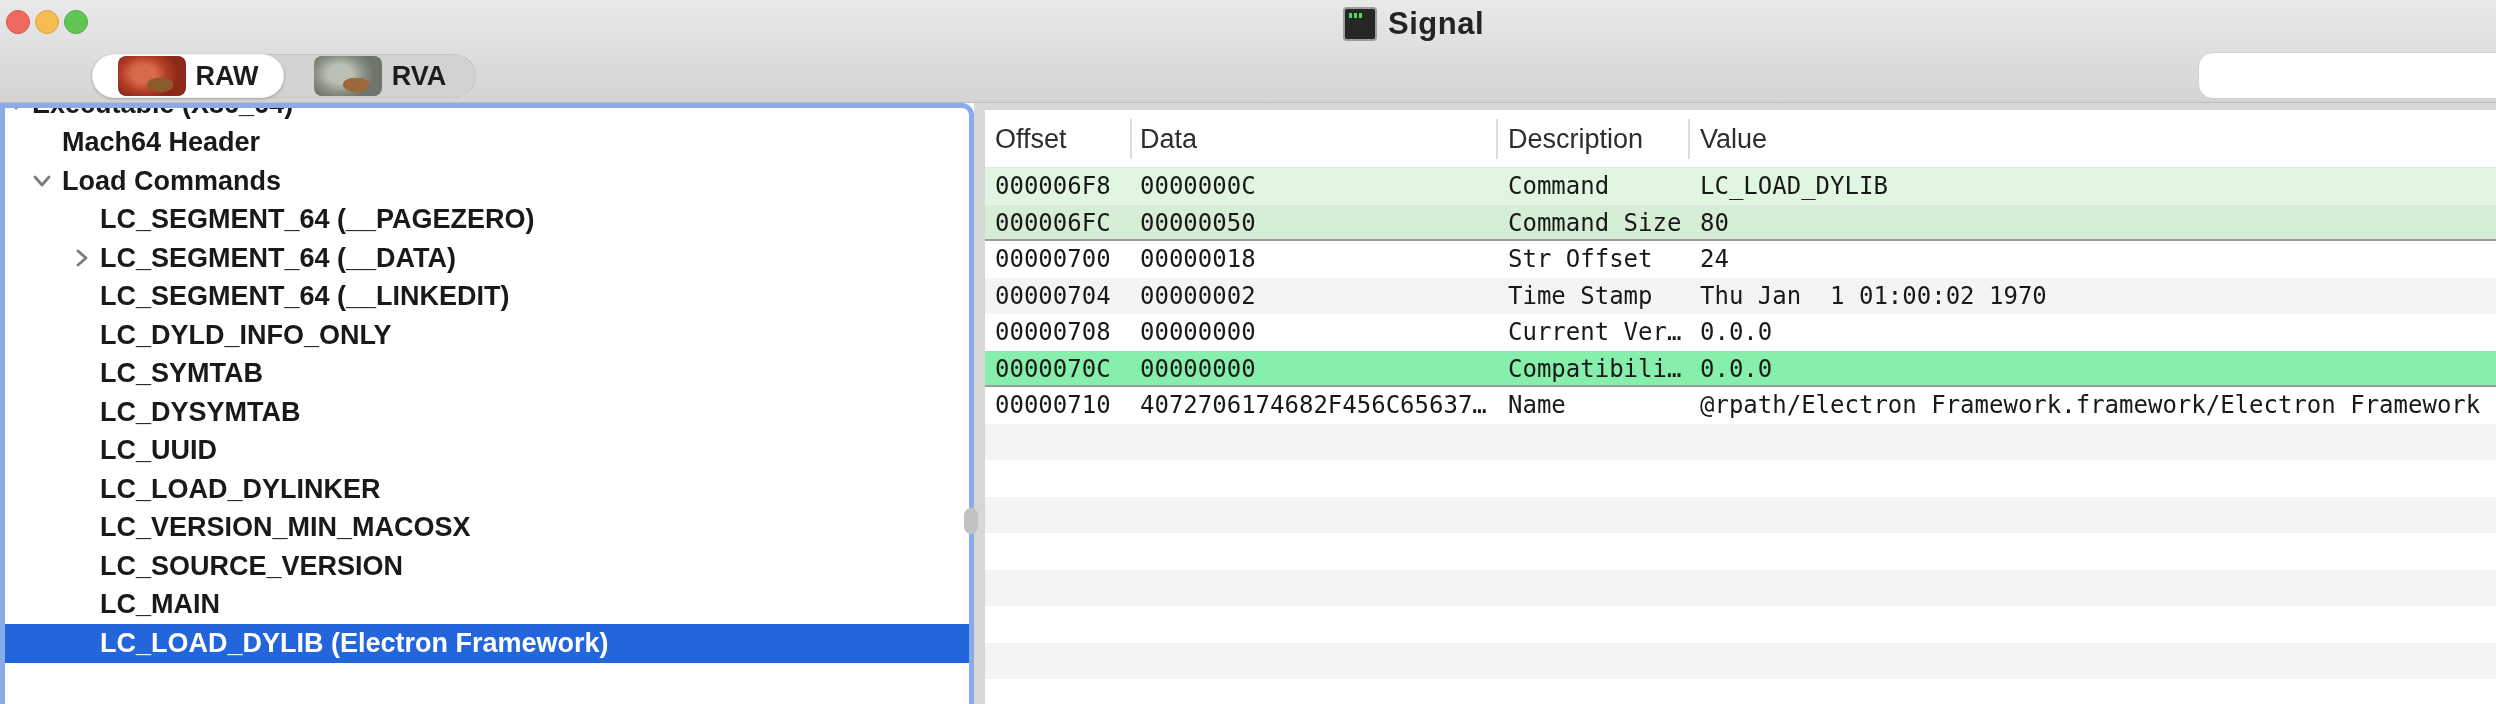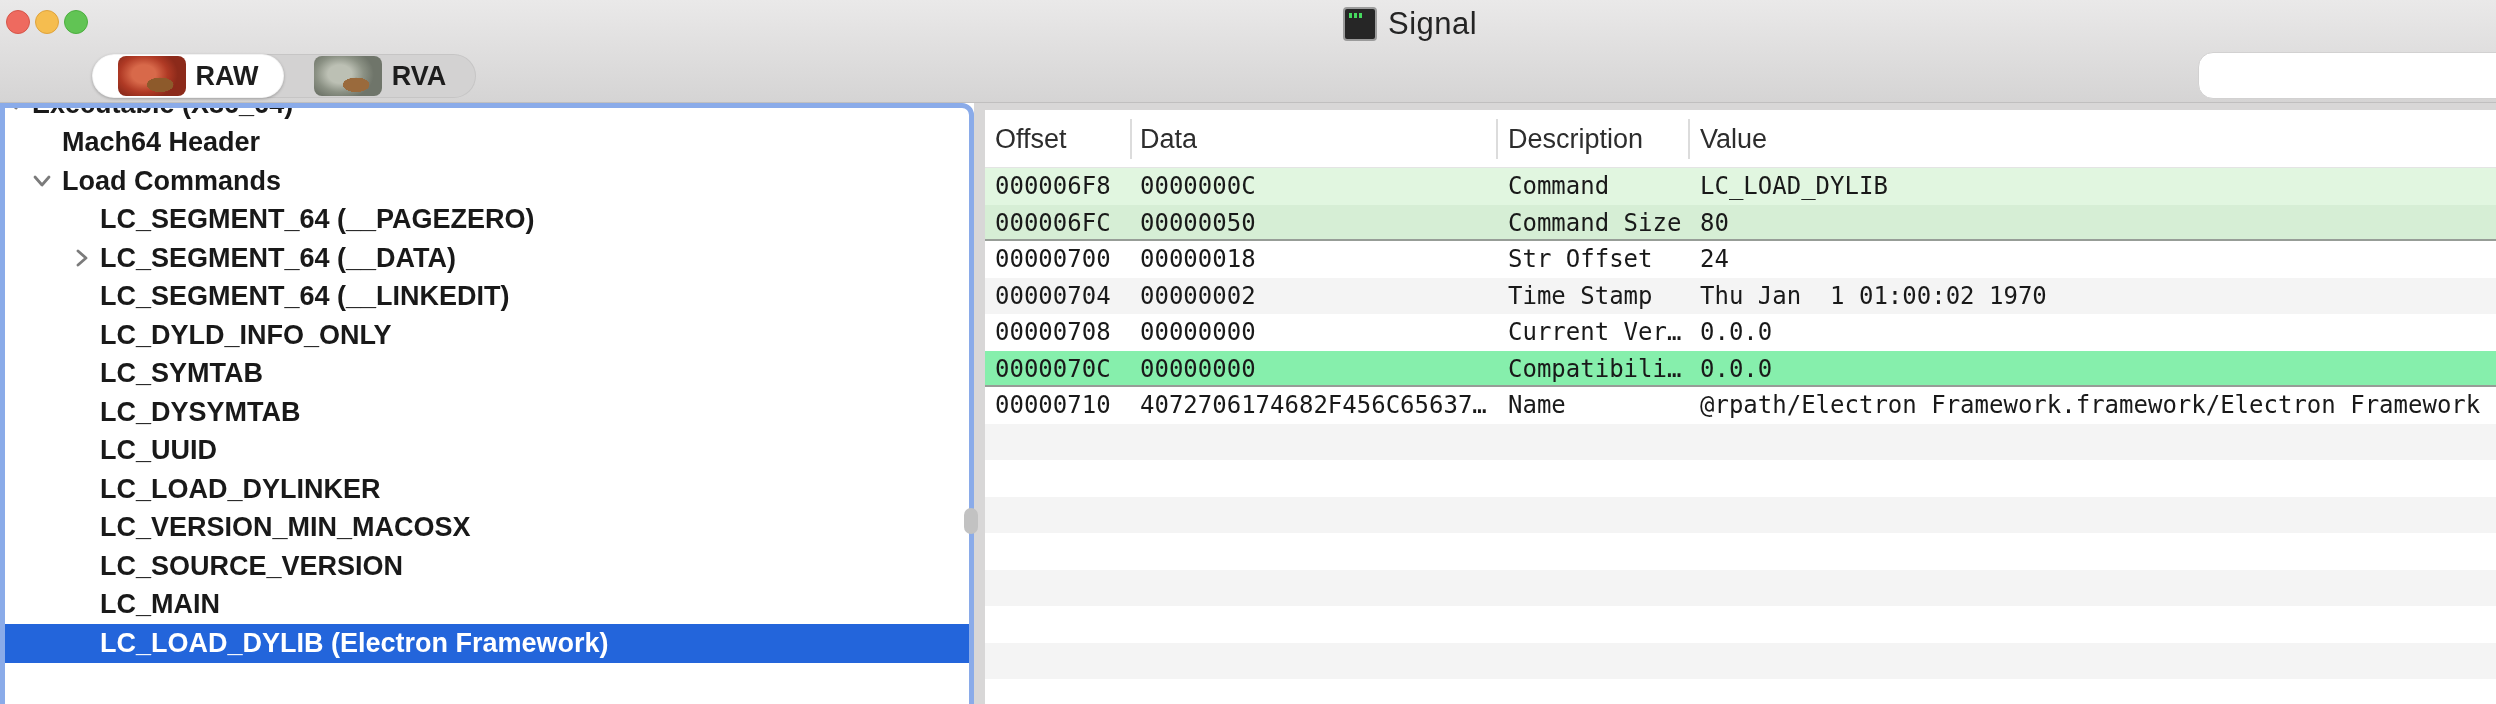--- a/index.html
+++ b/index.html
@@ -13,21 +13,21 @@
     background:linear-gradient(#eae9e9, #d5d4d4); border-bottom:1px solid #c0bfbf; z-index:5; }
   .traffic { position:absolute; top:10px; width:24px; height:24px; border-radius:50%; cursor:pointer; }
   .t-close { left:6px;  background:#ee6a5f; border:1px solid #d65549; }
   .t-min   { left:35px; background:#f5bd4f; border:1px solid #dfa33c; }
   .t-zoom  { left:64px; background:#61c454; border:1px solid #4caf3f; }
 
   .titlegroup { position:absolute; left:1343px; top:6px; display:flex; align-items:center; gap:11px; }
   .appicon { width:34px; height:34px; background:#262626; border:2px solid #9b9b9b; border-radius:4px; position:relative; }
   .appicon .term { position:absolute; left:4px; top:4px; width:15px; height:5px;
     background:repeating-linear-gradient(90deg,#46d95f 0 3px, transparent 3px 5px); }
-  .apptitle { font-size:31px; font-weight:normal; color:#242424; letter-spacing:0.5px;text-align:right; }
+  .apptitle { font-size:31px; font-weight:bold; color:#242424; letter-spacing:0.5px;text-align:right; }
 
   .segctl { position:absolute; left:92px; top:54px; height:44px; width:384px;
     background:#d3d2d2; border-radius:22px; display:flex; box-shadow:inset 0 0 0 1px rgba(0,0,0,0.06); }
   .seg { flex:1; display:flex; align-items:center; justify-content:center; gap:10px;
     font-size:27px; font-weight:600; color:#1d1d1d; border-radius:22px; cursor:pointer; }
   .seg.selected { background:#ffffff; box-shadow:0 1px 3px rgba(0,0,0,0.25), inset 0 0 0 1px rgba(0,0,0,0.05); }
   .seg-icon { width:68px; height:40px; border-radius:8px; flex:none; position:relative; }
   .seg-icon.raw { background:
     radial-gradient(ellipse 22px 12px at 62% 72%, #8d5a2b 0 60%, transparent 61%),
     radial-gradient(ellipse 34px 26px at 38% 45%, #d8694a 0 35%, #b03a25 70%, #8c2a1a 100%);

